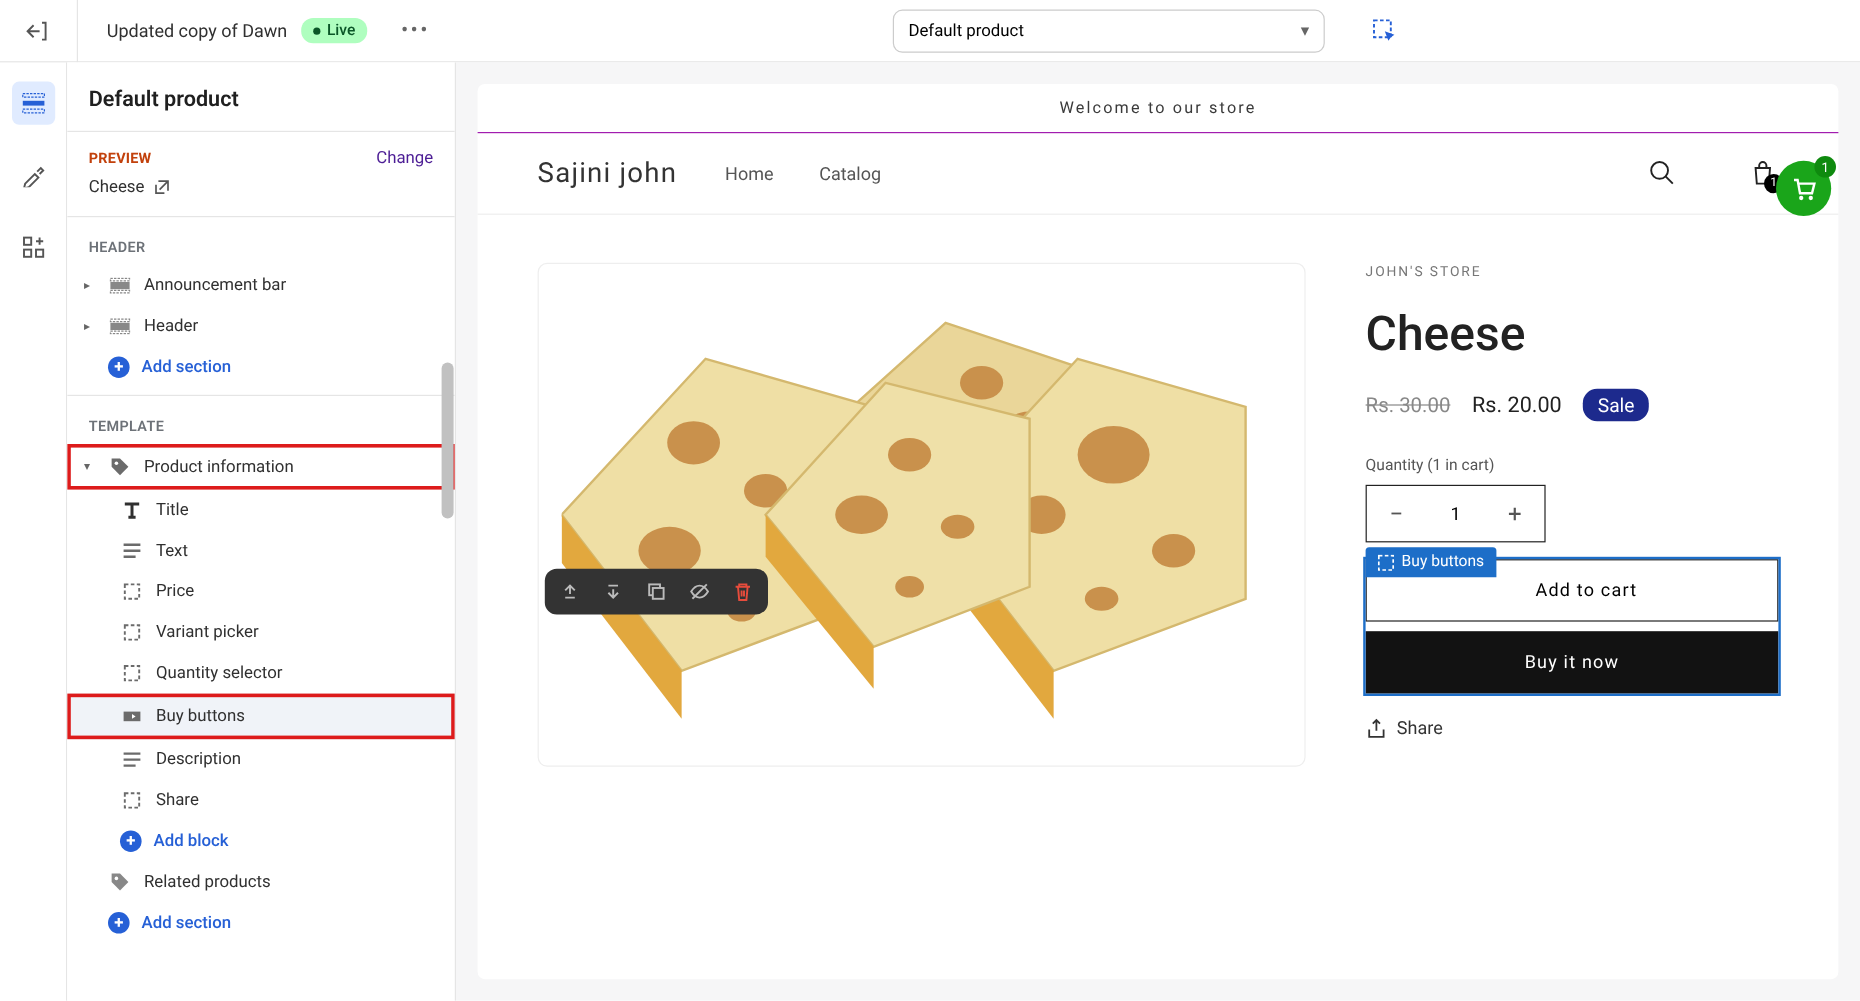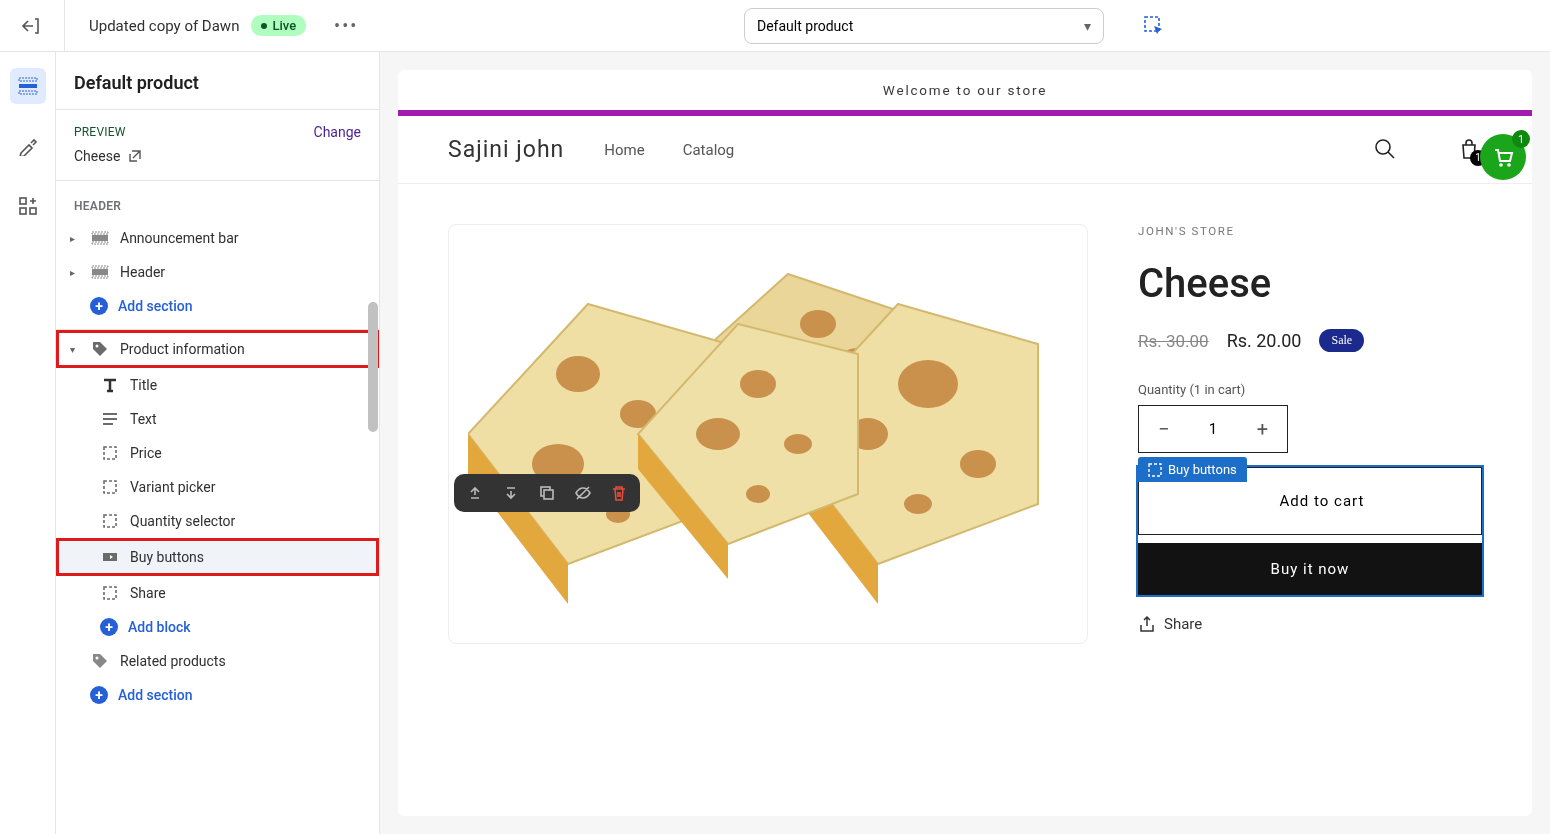--- a/index.html
+++ b/index.html
@@ -24,21 +24,21 @@
 
 .icon-rail { width: 56px; border-right: 1px solid #e5e5e5; padding-top: 16px; display: flex; flex-direction: column; align-items: center; gap: 24px; }
 .rail-icon { width: 36px; height: 36px; display: flex; align-items: center; justify-content: center; cursor: pointer; border-radius: 6px; }
 .rail-icon.active { background: #e0ebff; }
 
 
 .sidebar { width: 324px; border-right: 1px solid #e5e5e5; overflow-y: auto; background: #fff; }
 .sidebar-header { padding: 20px 18px 16px; border-bottom: 1px solid #e5e5e5; }
 .sidebar-title { font-size: 18px; font-weight: 600; color: #202020; }
 .preview-row { display: flex; align-items: center; justify-content: space-between; padding: 14px 18px 6px; }
-.preview-label { font-size: 12px; color: #14532d; font-weight: 400; letter-spacing: 0.2px; }
+.preview-label { font-size: 12px; color: #c2410c; font-weight: 700; letter-spacing: 0.2px; }
 .change-link { font-size: 14px; color: #4c1d95; cursor: pointer; }
 .preview-value { padding: 2px 18px 16px; font-size: 14px; color: #303030; display: flex; align-items: center; gap: 8px; }
 .ext-icon { width: 14px; height: 14px; }
 
 .section-label { font-size: 12px; color: #6d7278; font-weight: 600; padding: 18px 18px 8px; letter-spacing: 0.3px; }
 .tree-item { display: flex; align-items: center; gap: 10px; padding: 8px 14px; font-size: 14px; color: #303030; cursor: pointer; }
 .tree-item.highlight-red { outline: 3px solid #dd1b1b; outline-offset: -3px; }
 .tree-item.selected { background: #f0f3f8; }
 .tree-chevron { width: 10px; font-size: 10px; color: #666; }
 .tree-icon { width: 20px; height: 18px; display: flex; align-items: center; justify-content: center; }
@@ -46,46 +46,46 @@
 .add-link { color: #2660d6; font-weight: 500; }
 .add-circle { width: 18px; height: 18px; background: #2660d6; border-radius: 50%; color: #fff; display: flex; align-items: center; justify-content: center; font-size: 14px; font-weight: bold; }
 
 .scroll-thumb { position: absolute; width: 10px; height: 130px; background: #c1c1c1; right: 1px; top: 250px; border-radius: 5px; }
 
 
 .preview-area { flex: 1; background: #f6f6f7; padding: 18px; overflow: auto; position: relative; }
 .preview-frame { background: #fff; border-radius: 6px; min-height: 100%; position: relative; }
 
 
-.announcement { text-align: center; padding: 12px; font-size: 13.5px; letter-spacing: 1.8px; color: #3a3a3a; border-bottom: 6px solid #a21caf; }
+.announcement { text-align: center; padding: 12px; font-size: 13.5px; letter-spacing: 1.8px; color: #3a3a3a; border-bottom: 1px solid #a21caf; }
 .store-header { display: flex; align-items: center; padding: 20px 50px; gap: 40px; }
 .store-name { font-size: 23px; color: #333; letter-spacing: 1px; }
 .store-nav { display: flex; gap: 38px; }
 .store-nav-item { font-size: 15px; color: #555; cursor: pointer; }
 .store-header-spacer { flex: 1; }
 .header-icon { width: 24px; height: 24px; cursor: pointer; position: relative; }
 .cart-badge { position: absolute; bottom: -4px; right: -4px; width: 16px; height: 16px; background: #000; color: #fff; border-radius: 50%; font-size: 10px; display: flex; align-items: center; justify-content: center; }
 
 .product-section { display: flex; padding: 40px 50px; gap: 50px; }
 .product-image { width: 640px; height: 420px; border: 1px solid #eee; border-radius: 8px; display: flex; align-items: center; justify-content: center; background: #fff; }
 .product-info { flex: 1; }
 .vendor { font-size: 11.5px; letter-spacing: 1.6px; color: #777; margin-bottom: 22px; }
 .product-title { font-size: 40px; font-weight: 500; color: #222; margin-bottom: 22px; }
 .price-row { display: flex; align-items: center; gap: 18px; margin-bottom: 30px; }
 .price-old { font-size: 17px; color: #888; text-decoration: line-through; }
 .price-new { font-size: 18px; color: #222; }
-.sale-badge { background: #1d2a8d; color: #fff; font-size: 12px; padding: 4px 12px; border-radius: 12px; font-family: Liberation Serif, serif; }
+.sale-badge { background: #1d2a8d; color: #fff; font-size: 16px; padding: 4px 12px; border-radius: 12px; }
 .qty-label { font-size: 13px; color: #555; margin-bottom: 8px; }
 .qty-selector { display: flex; align-items: center; border: 1px solid #222; width: 150px; height: 48px; }
 .qty-btn { flex: 1; text-align: center; font-size: 20px; cursor: pointer; padding: 10px 0; color: #555; }
 .qty-val { flex: 1; text-align: center; font-size: 15px; }
 
 .buy-label { position: absolute; background: #1d6ec8; color: #fff; font-size: 13px; padding: 5px 10px; border-radius: 3px 3px 0 0; display: flex; align-items: center; gap: 6px; }
 .buy-buttons-wrap { margin-top: 14px; outline: 2px solid #1d6ec8; outline-offset: 0; }
-.add-cart-btn { width: 100%; height: 68px; border: 1px solid #222; background: #fff; font-size: 15px; letter-spacing: 1px; cursor: pointer; padding-left: 24px; }
+.add-cart-btn { width: 100%; height: 52px; border: 1px solid #222; background: #fff; font-size: 15px; letter-spacing: 1px; cursor: pointer; padding-left: 24px; }
 .buy-now-btn { width: 100%; height: 52px; background: #121212; color: #fff; border: none; font-size: 15px; letter-spacing: 1px; cursor: pointer; margin-top: 8px; }
 
 .share-row { margin-top: 20px; display: flex; align-items: center; gap: 8px; font-size: 15px; color: #333; }
 
 
 .float-toolbar { position: absolute; background: #333; border-radius: 10px; padding: 8px 10px; display: flex; gap: 14px; align-items: center; }
 .ft-icon { width: 22px; height: 22px; cursor: pointer; display: flex; align-items: center; justify-content: center; }
 .ft-icon.delete svg { stroke: #e74c3c; }
 
 
@@ -191,20 +191,21 @@
       <span>Header</span>
     </div>
     <div class="tree-item">
       <span class="tree-chevron"></span>
       <span class="add-circle">+</span>
       <span class="add-link">Add section</span>
     </div>
 
     <div style="border-top:1px solid #e5e5e5;margin-top:6px"></div>
 
+    <div class="section-label">TEMPLATE</div>
 
     <div class="tree-item highlight-red" style="padding:10px 14px">
       <span class="tree-chevron">▾</span>
       <span class="tree-icon">
           <svg width="18" height="18" viewBox="0 0 18 18">
             <path d="M2 2h7l7 7-7 7-7-7z" fill="#6b6b6b"></path>
             <circle cx="6" cy="6" r="1.5" fill="#fff"></circle>
           </svg>
         </span>
       <span>Product information</span>
@@ -251,20 +252,28 @@
       <span>Quantity selector</span>
     </div>
     <div class="tree-item tree-sub selected highlight-red" style="padding:10px 14px 10px 44px">
       <span class="tree-icon">
           <svg width="16" height="14" viewBox="0 0 16 14">
             <rect x="1" y="3" width="14" height="8" fill="#6b6b6b"></rect>
             <path d="M11 7l-3-2v4z" fill="#fff"></path>
           </svg>
         </span>
       <span>Buy buttons</span>
+    </div>
+    <div class="tree-item tree-sub">
+      <span class="tree-icon">
+          <svg width="16" height="14" viewBox="0 0 16 14">
+            <path d="M1 2h14M1 7h14M1 12h10" stroke="#6b6b6b" stroke-width="2"></path>
+          </svg>
+        </span>
+      <span>Description</span>
     </div>
     <div class="tree-item tree-sub">
       <span class="tree-icon">
           <svg width="16" height="16" viewBox="0 0 16 16">
             <rect x="2" y="2" width="12" height="12" stroke="#6b6b6b" stroke-width="1.6" stroke-dasharray="3 2" fill="none"></rect>
           </svg>
         </span>
       <span>Share</span>
     </div>
     <div class="tree-item tree-sub">

